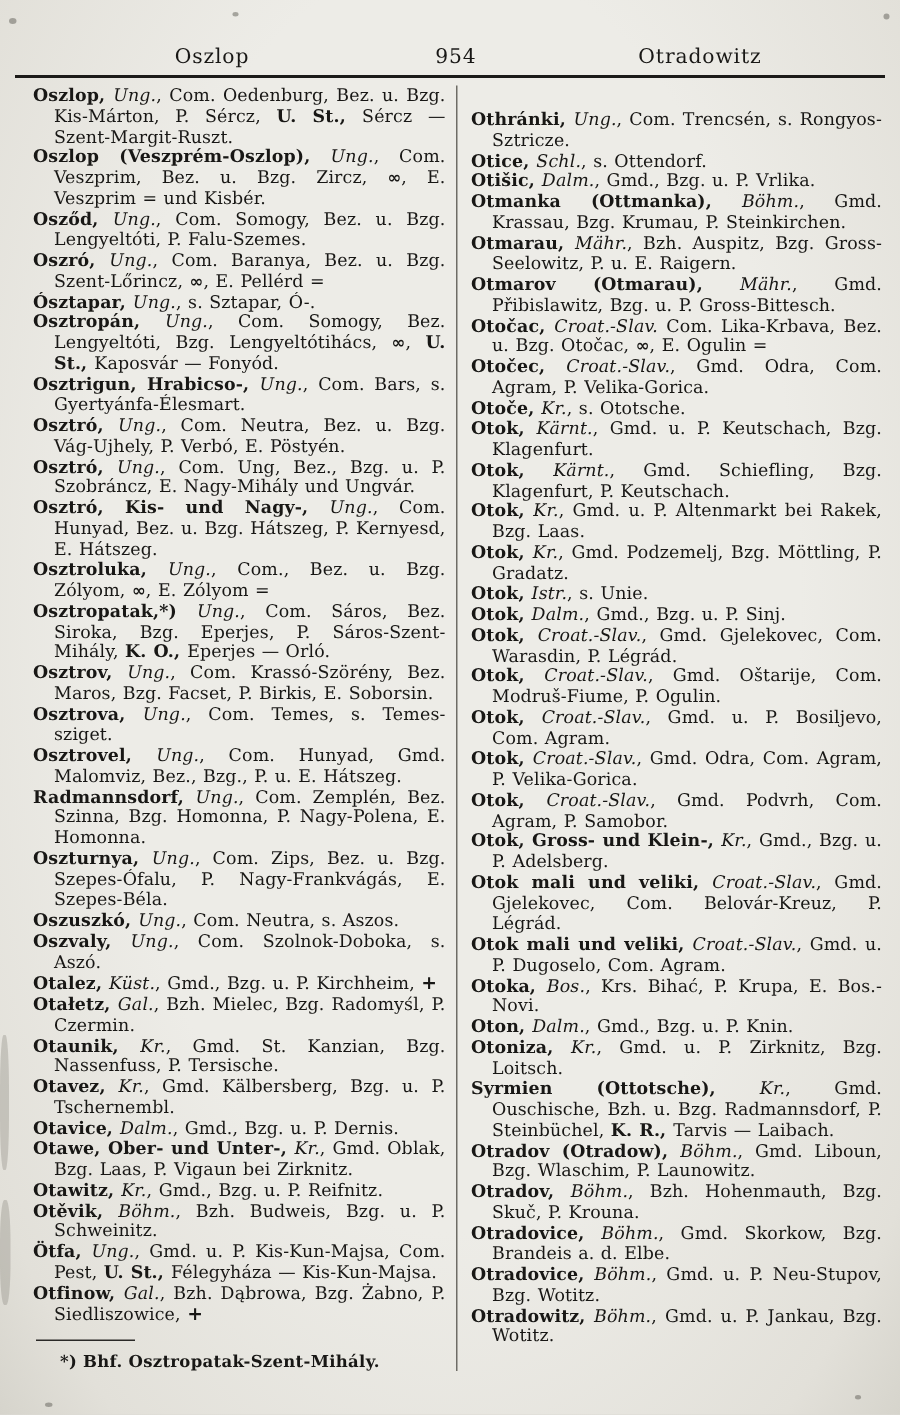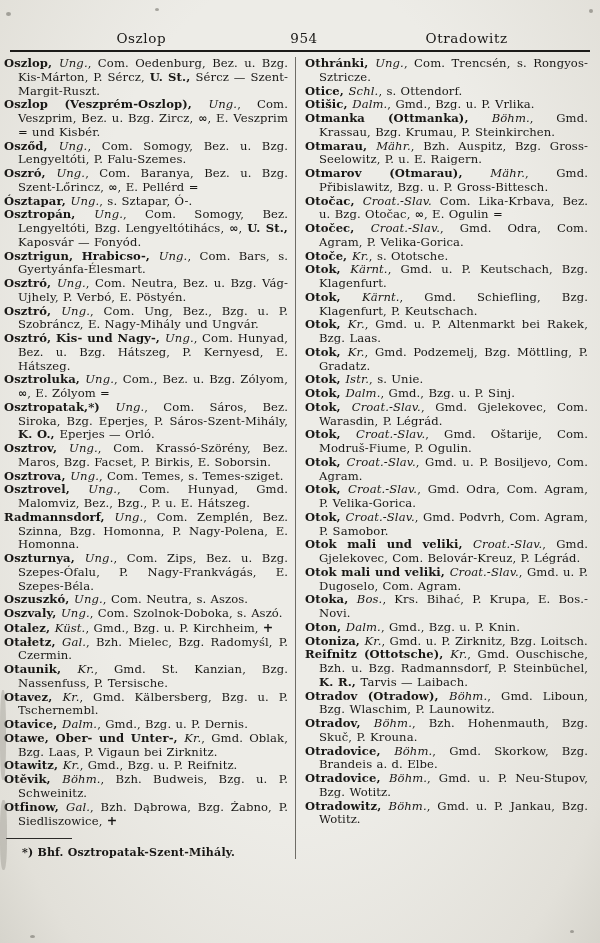--- a/index.html
+++ b/index.html
@@ -16,22 +16,22 @@
   .header{
     display:grid;grid-template-columns:1fr 1fr 1fr;
     padding:30px 52px 4px 60px;
     font-size:13.5px;letter-spacing:.6px;
   }
   .header span{text-align:center;}
   .header-rule{
     margin:0 10px;border-top:2px solid #1c1b19;height:0;
   }
   .columns{
-    display:flex;align-items:flex-start;
-    padding:5px 12px 0 4px;
+    display:flex;align-items:center;
+    padding:5px 12px 0 22px;
     min-height:856px;
   }
   .col{
     width:50%;box-sizing:border-box;
   }
   .col-left{padding-right:7px;border-right:1px solid #6e6c66;}
   .col-right{padding-left:9px;}
   .entry{
     margin:0;
     font-size:11.6px;line-height:13.75px;
@@ -91,20 +91,21 @@
           <p class="entry"><span class="seg-b">Oszuszkó, </span><span class="seg-i">Ung.</span><span class="seg-n">, Com. Neutra, s. Aszos.</span></p>
           <p class="entry"><span class="seg-b">Oszvaly, </span><span class="seg-i">Ung.</span><span class="seg-n">, Com. Szolnok-Doboka, s. Aszó.</span></p>
           <p class="entry"><span class="seg-b">Otalez, </span><span class="seg-i">Küst.</span><span class="seg-n">, Gmd., Bzg. u. P. Kirchheim, </span><span class="seg-p">+</span></p>
           <p class="entry"><span class="seg-b">Otałetz, </span><span class="seg-i">Gal.</span><span class="seg-n">, Bzh. Mielec, Bzg. Radomyśl, P. Czermin.</span></p>
           <p class="entry"><span class="seg-b">Otaunik, </span><span class="seg-i">Kr.</span><span class="seg-n">, Gmd. St. Kanzian, Bzg. Nassenfuss, P. Tersische.</span></p>
           <p class="entry"><span class="seg-b">Otavez, </span><span class="seg-i">Kr.</span><span class="seg-n">, Gmd. Kälbersberg, Bzg. u. P. Tschernembl.</span></p>
           <p class="entry"><span class="seg-b">Otavice, </span><span class="seg-i">Dalm.</span><span class="seg-n">, Gmd., Bzg. u. P. Dernis.</span></p>
           <p class="entry"><span class="seg-b">Otawe, Ober- und Unter-, </span><span class="seg-i">Kr.</span><span class="seg-n">, Gmd. Oblak, Bzg. Laas, P. Vigaun bei Zirknitz.</span></p>
           <p class="entry"><span class="seg-b">Otawitz, </span><span class="seg-i">Kr.</span><span class="seg-n">, Gmd., Bzg. u. P. Reifnitz.</span></p>
           <p class="entry"><span class="seg-b">Otěvik, </span><span class="seg-i">Böhm.</span><span class="seg-n">, Bzh. Budweis, Bzg. u. P. Schweinitz.</span></p>
+          <p class="entry"><span class="seg-b">Ötfa, </span><span class="seg-i">Ung.</span><span class="seg-n">, Gmd. u. P. Kis-Kun-Majsa, Com. Pest, </span><span class="seg-b">U. St., </span><span class="seg-n">Félegyháza — Kis-Kun-Majsa.</span></p>
           <p class="entry"><span class="seg-b">Otfinow, </span><span class="seg-i">Gal.</span><span class="seg-n">, Bzh. Dąbrowa, Bzg. Żabno, P. Siedliszowice, </span><span class="seg-p">+</span></p>
         </div>
       <div class="footnote-rule"></div>
       <p class="footnote">*) Bhf. Osztropatak-Szent-Mihály.</p>
     </div>
     <div class="col col-right">
       <div id="entries-right">
           <p class="entry"><span class="seg-b">Othránki, </span><span class="seg-i">Ung.</span><span class="seg-n">, Com. Trencsén, s. Rongyos-Sztricze.</span></p>
           <p class="entry"><span class="seg-b">Otice, </span><span class="seg-i">Schl.</span><span class="seg-n">, s. Ottendorf.</span></p>
           <p class="entry"><span class="seg-b">Otišic, </span><span class="seg-i">Dalm.</span><span class="seg-n">, Gmd., Bzg. u. P. Vrlika.</span></p>
@@ -118,26 +119,27 @@
           <p class="entry"><span class="seg-b">Otok, </span><span class="seg-i">Kärnt.</span><span class="seg-n">, Gmd. Schiefling, Bzg. Klagenfurt, P. Keutschach.</span></p>
           <p class="entry"><span class="seg-b">Otok, </span><span class="seg-i">Kr.</span><span class="seg-n">, Gmd. u. P. Altenmarkt bei Rakek, Bzg. Laas.</span></p>
           <p class="entry"><span class="seg-b">Otok, </span><span class="seg-i">Kr.</span><span class="seg-n">, Gmd. Podzemelj, Bzg. Möttling, P. Gradatz.</span></p>
           <p class="entry"><span class="seg-b">Otok, </span><span class="seg-i">Istr.</span><span class="seg-n">, s. Unie.</span></p>
           <p class="entry"><span class="seg-b">Otok, </span><span class="seg-i">Dalm.</span><span class="seg-n">, Gmd., Bzg. u. P. Sinj.</span></p>
           <p class="entry"><span class="seg-b">Otok, </span><span class="seg-i">Croat.-Slav.</span><span class="seg-n">, Gmd. Gjelekovec, Com. Warasdin, P. Légrád.</span></p>
           <p class="entry"><span class="seg-b">Otok, </span><span class="seg-i">Croat.-Slav.</span><span class="seg-n">, Gmd. Oštarije, Com. Modruš-Fiume, P. Ogulin.</span></p>
           <p class="entry"><span class="seg-b">Otok, </span><span class="seg-i">Croat.-Slav.</span><span class="seg-n">, Gmd. u. P. Bosiljevo, Com. Agram.</span></p>
           <p class="entry"><span class="seg-b">Otok, </span><span class="seg-i">Croat.-Slav.</span><span class="seg-n">, Gmd. Odra, Com. Agram, P. Velika-Gorica.</span></p>
           <p class="entry"><span class="seg-b">Otok, </span><span class="seg-i">Croat.-Slav.</span><span class="seg-n">, Gmd. Podvrh, Com. Agram, P. Samobor.</span></p>
+          <p class="entry"><span class="seg-b">Otok, Gross- und Klein-, </span><span class="seg-i">Kr.</span><span class="seg-n">, Gmd., Bzg. u. P. Adelsberg.</span></p>
           <p class="entry"><span class="seg-b">Otok mali und veliki, </span><span class="seg-i">Croat.-Slav.</span><span class="seg-n">, Gmd. Gjelekovec, Com. Belovár-Kreuz, P. Légrád.</span></p>
           <p class="entry"><span class="seg-b">Otok mali und veliki, </span><span class="seg-i">Croat.-Slav.</span><span class="seg-n">, Gmd. u. P. Dugoselo, Com. Agram.</span></p>
           <p class="entry"><span class="seg-b">Otoka, </span><span class="seg-i">Bos.</span><span class="seg-n">, Krs. Bihać, P. Krupa, E. Bos.-Novi.</span></p>
           <p class="entry"><span class="seg-b">Oton, </span><span class="seg-i">Dalm.</span><span class="seg-n">, Gmd., Bzg. u. P. Knin.</span></p>
           <p class="entry"><span class="seg-b">Otoniza, </span><span class="seg-i">Kr.</span><span class="seg-n">, Gmd. u. P. Zirknitz, Bzg. Loitsch.</span></p>
-          <p class="entry"><span class="seg-b">Reifnitz (Ottotsche), </span><span class="seg-i">Kr.</span><span class="seg-n">, Gmd. Ouschische, Bzh. u. Bzg. Radmannsdorf, P. Steinbüchel, </span><span class="seg-b">K. R., </span><span class="seg-n">Tarvis — Laibach.</span></p>
+          <p class="entry"><span class="seg-b">Syrmien (Ottotsche), </span><span class="seg-i">Kr.</span><span class="seg-n">, Gmd. Ouschische, Bzh. u. Bzg. Radmannsdorf, P. Steinbüchel, </span><span class="seg-b">K. R., </span><span class="seg-n">Tarvis — Laibach.</span></p>
           <p class="entry"><span class="seg-b">Otradov (Otradow), </span><span class="seg-i">Böhm.</span><span class="seg-n">, Gmd. Liboun, Bzg. Wlaschim, P. Launowitz.</span></p>
           <p class="entry"><span class="seg-b">Otradov, </span><span class="seg-i">Böhm.</span><span class="seg-n">, Bzh. Hohenmauth, Bzg. Skuč, P. Krouna.</span></p>
           <p class="entry"><span class="seg-b">Otradovice, </span><span class="seg-i">Böhm.</span><span class="seg-n">, Gmd. Skorkow, Bzg. Brandeis a. d. Elbe.</span></p>
           <p class="entry"><span class="seg-b">Otradovice, </span><span class="seg-i">Böhm.</span><span class="seg-n">, Gmd. u. P. Neu-Stupov, Bzg. Wotitz.</span></p>
           <p class="entry"><span class="seg-b">Otradowitz, </span><span class="seg-i">Böhm.</span><span class="seg-n">, Gmd. u. P. Jankau, Bzg. Wotitz.</span></p>
         </div>
     </div>
   </div>
 
   <div class="speck" style="left:6px;top:12px;width:5px;height:4px;"></div>

